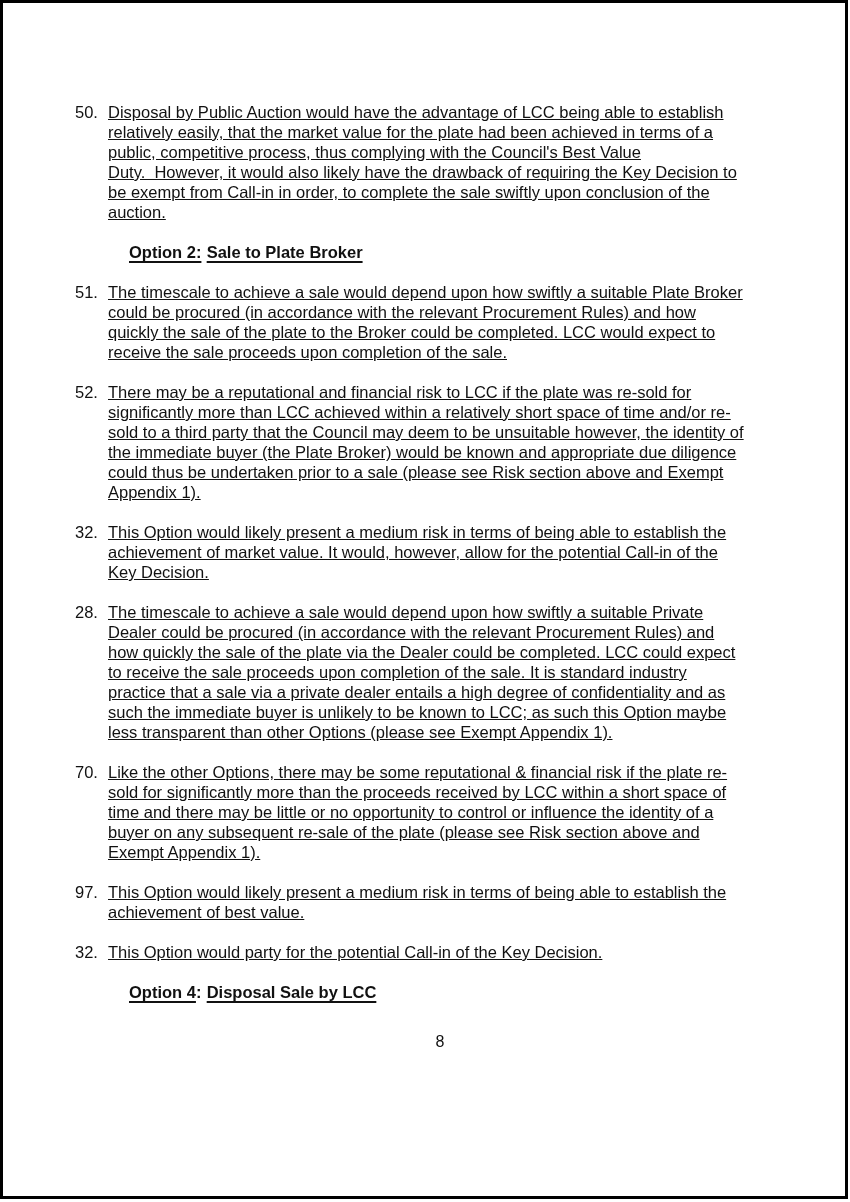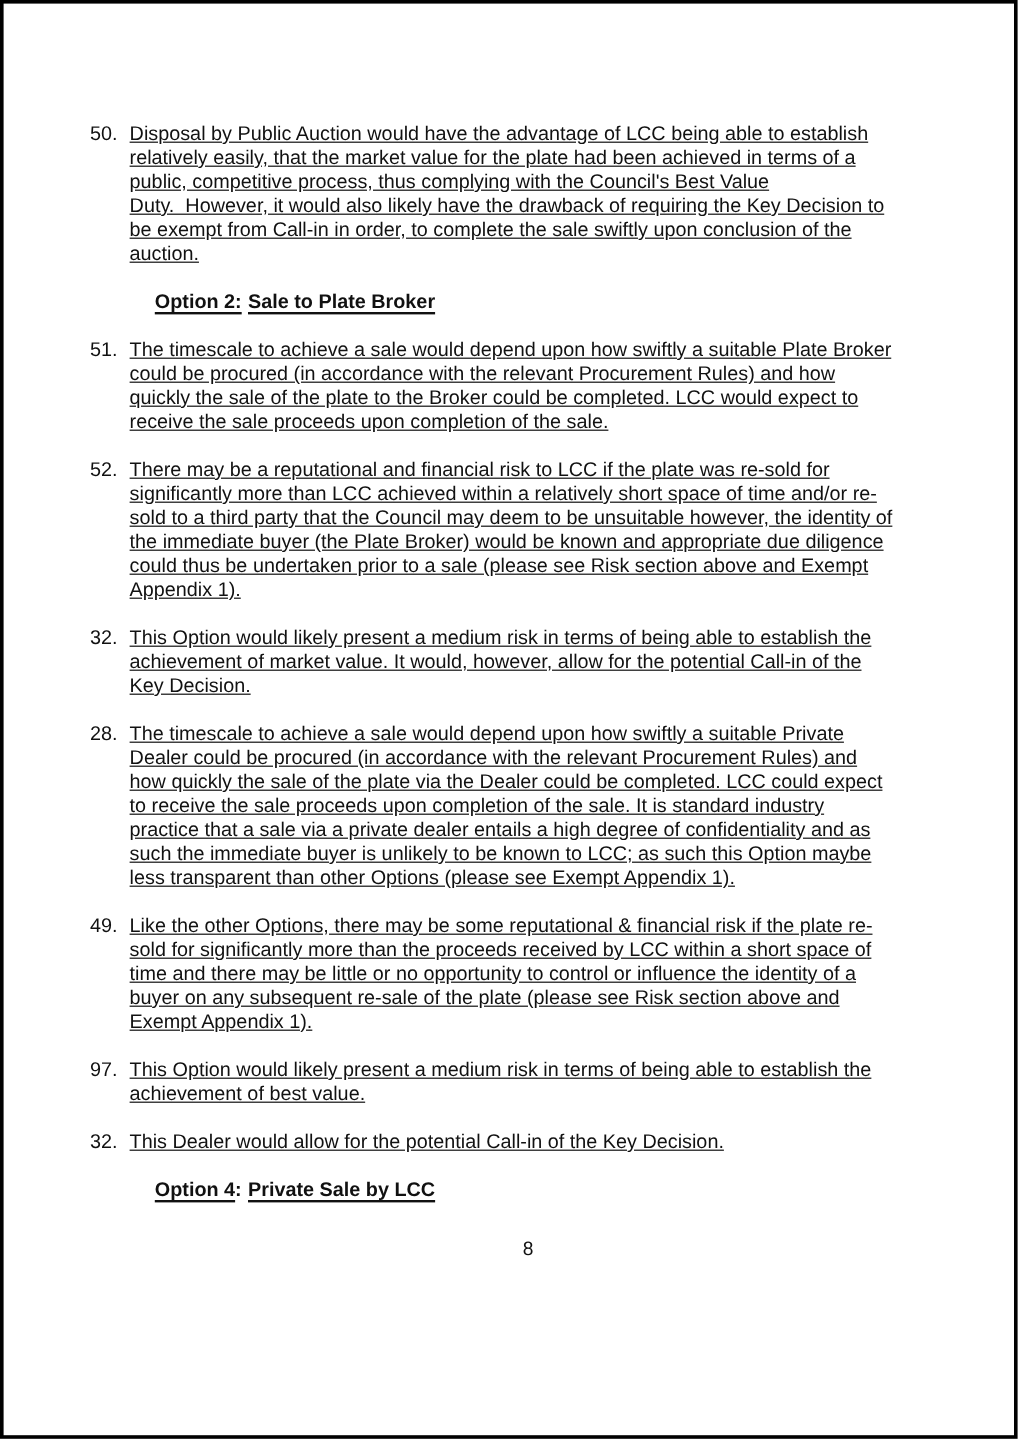--- a/index.html
+++ b/index.html
@@ -117,40 +117,40 @@
       <span class="text">The timescale to achieve a sale would depend upon how swiftly a suitable Private
 Dealer could be procured (in accordance with the relevant Procurement Rules) and
 how quickly the sale of the plate via the Dealer could be completed. LCC could expect
 to receive the sale proceeds upon completion of the sale. It is standard industry
 practice that a sale via a private dealer entails a high degree of confidentiality and as
 such the immediate buyer is unlikely to be known to LCC; as such this Option maybe
 less transparent than other Options (please see Exempt Appendix 1).</span>
     </div>
 
     <div class="block para">
-      <span class="num">49.</span>
+      <span class="num">70.</span>
       <span class="text">Like the other Options, there may be some reputational &amp; financial risk if the plate re-
 sold for significantly more than the proceeds received by LCC within a short space of
 time and there may be little or no opportunity to control or influence the identity of a
 buyer on any subsequent re-sale of the plate (please see Risk section above and
 Exempt Appendix 1).</span>
     </div>
 
     <div class="block para">
       <span class="num">97.</span>
       <span class="text">This Option would likely present a medium risk in terms of being able to establish the
 achievement of best value.</span>
     </div>
 
     <div class="block para">
       <span class="num">32.</span>
-      <span class="text">This Dealer would allow for the potential Call-in of the Key Decision.</span>
+      <span class="text">This Option would party for the potential Call-in of the Key Decision.</span>
     </div>
 
     <div class="block heading no-gap">
-      <span class="underlined">Option 4</span><span>:</span><span class="h-title underlined">Private Sale by LCC</span>
+      <span class="underlined">Option 4</span><span>:</span><span class="h-title underlined">Disposal Sale by LCC</span>
     </div>
 
 
     <div class="footer">8</div>
 
   </div>
 </div>
 
 </body></html>

